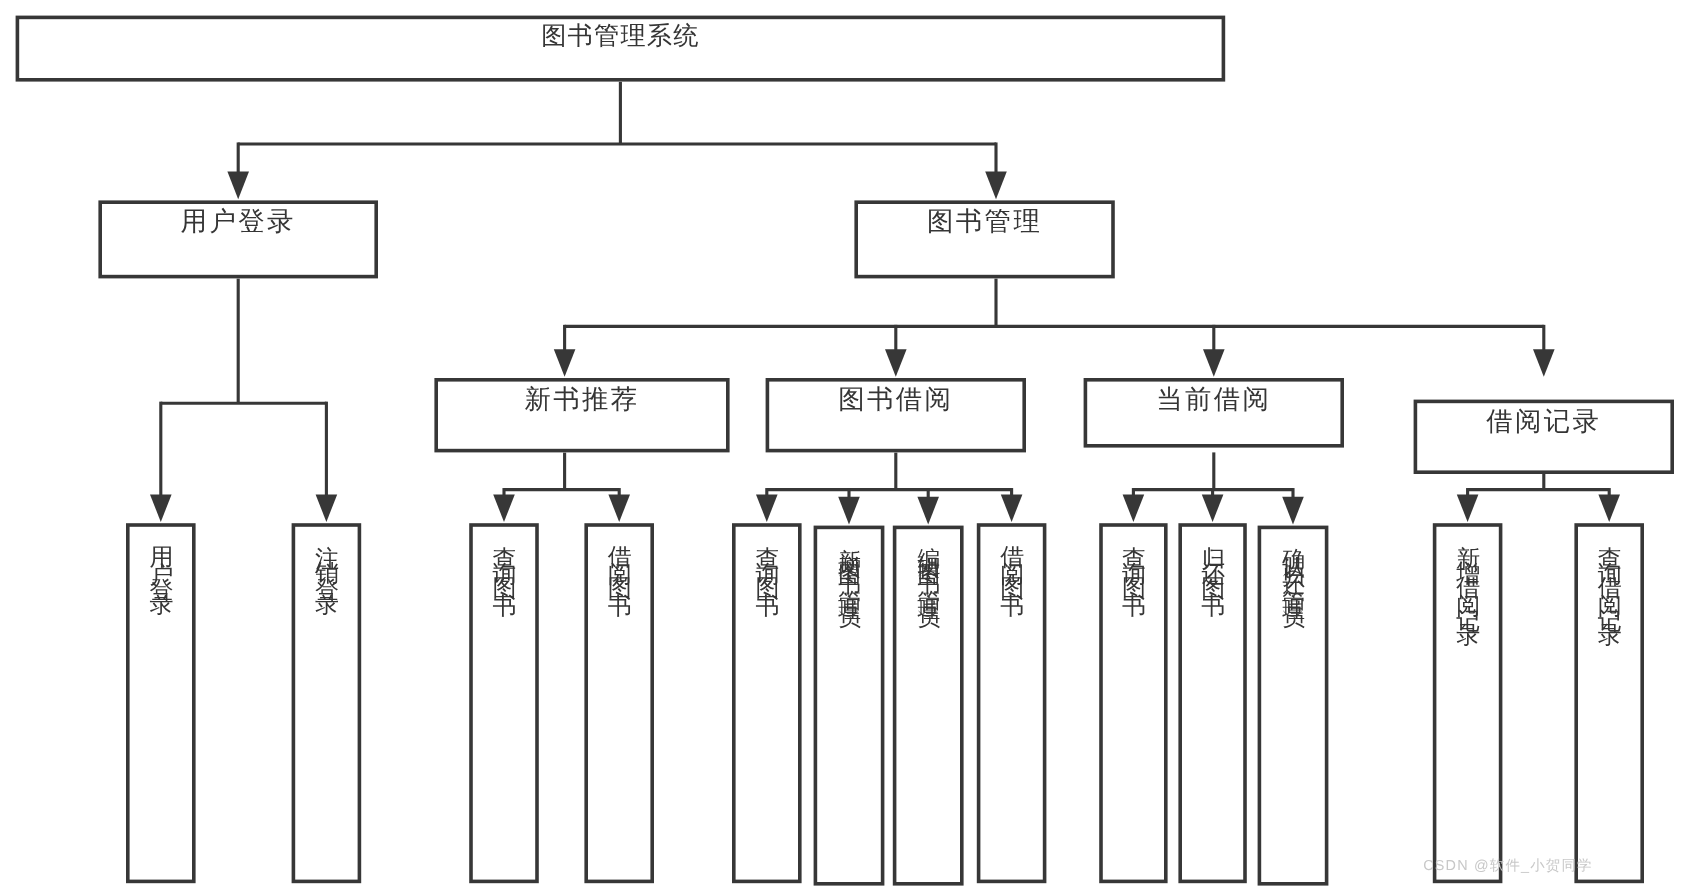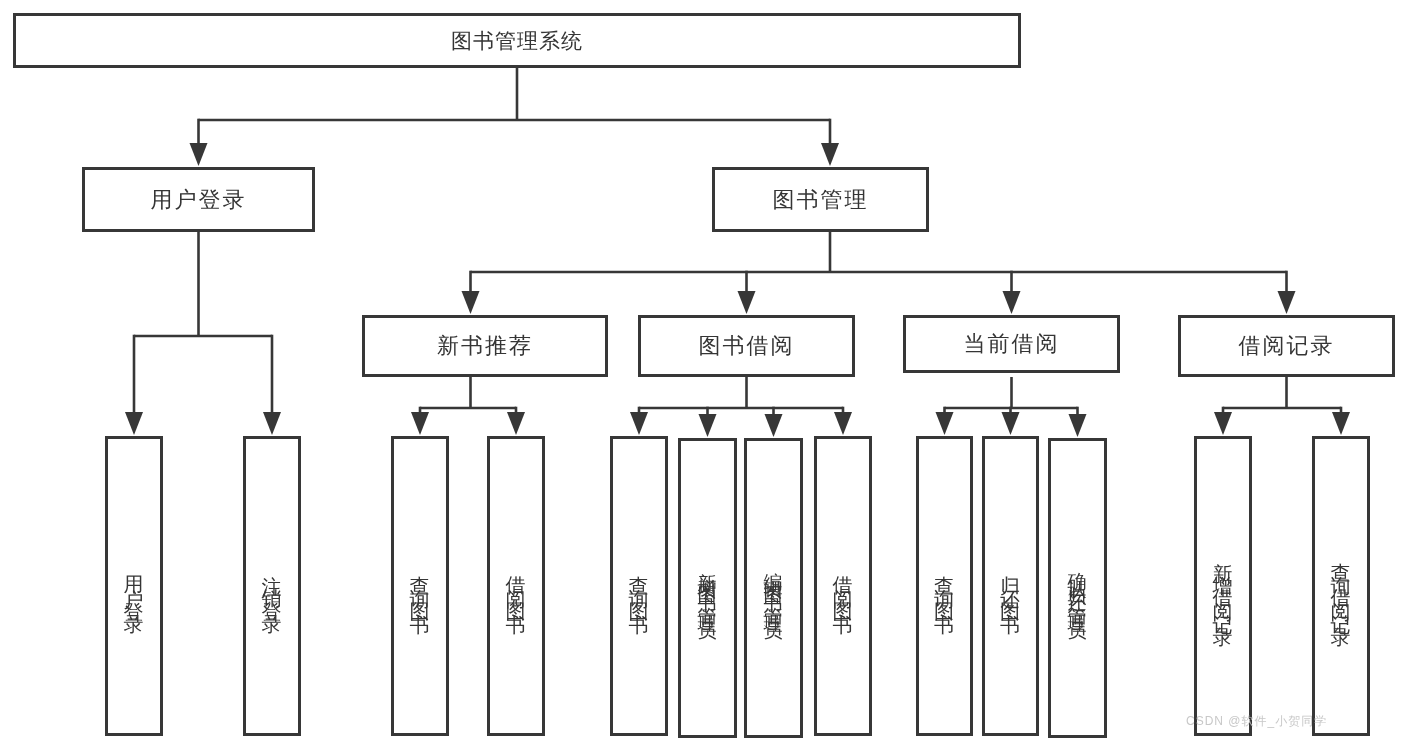--- a/index.html
+++ b/index.html
@@ -5,21 +5,21 @@
   html,body{margin:0;padding:0;}
   body{
     width:1405px;height:747px;position:relative;background:#ffffff;
     font-family:"Liberation Sans","DejaVu Sans",sans-serif;overflow:hidden;
   }
   #stage{position:absolute;left:0;top:0;width:1405px;height:747px;}
   #connectors{position:absolute;left:0;top:0;width:1405px;height:747px;z-index:1;}
   #nodes{position:absolute;left:0;top:0;width:1405px;height:747px;z-index:2;}
   .box{
     position:absolute;box-sizing:border-box;background:#ffffff;
-    border:3px solid #373737;display:flex;align-items:center;justify-content:center;
+    border:3px solid #373737;display:flex;justify-content:center;
   }
   .box span{color:#353535;white-space:nowrap;}
   .hbox span{font-size:22px;letter-spacing:2px;}
   .hbox.root span{font-size:21px;letter-spacing:1px;}
   .vbox span{
     writing-mode:vertical-rl;text-orientation:mixed;
     font-size:20px;letter-spacing:13px;line-height:1;
   }
   .vbox span.long{font-size:19px;letter-spacing:7px;}
   #watermark{
@@ -103,21 +103,21 @@
       </div>
       <div class="box hbox" style="left: 362px; top: 315px; width: 246px; height: 62px;">
         <span>新书推荐</span>
       </div>
       <div class="box hbox" style="left: 638px; top: 315px; width: 217px; height: 62px;">
         <span>图书借阅</span>
       </div>
       <div class="box hbox" style="left: 903px; top: 315px; width: 217px; height: 58px;">
         <span>当前借阅</span>
       </div>
-      <div class="box hbox" style="left: 1178px; top: 315px; width: 217px; height: 62px;">
+      <div class="box hbox" style="left: 1178px; top: 333px; width: 217px; height: 62px;">
         <span>借阅记录</span>
       </div>
       <div class="box vbox" style="left: 391px; top: 436px; width: 58px; height: 300px;">
         <span>查询图书</span>
       </div>
       <div class="box vbox" style="left: 487px; top: 436px; width: 58px; height: 300px;">
         <span>借阅图书</span>
       </div>
       <div class="box vbox" style="left: 610px; top: 436px; width: 58px; height: 300px;">
         <span>查询图书</span>

